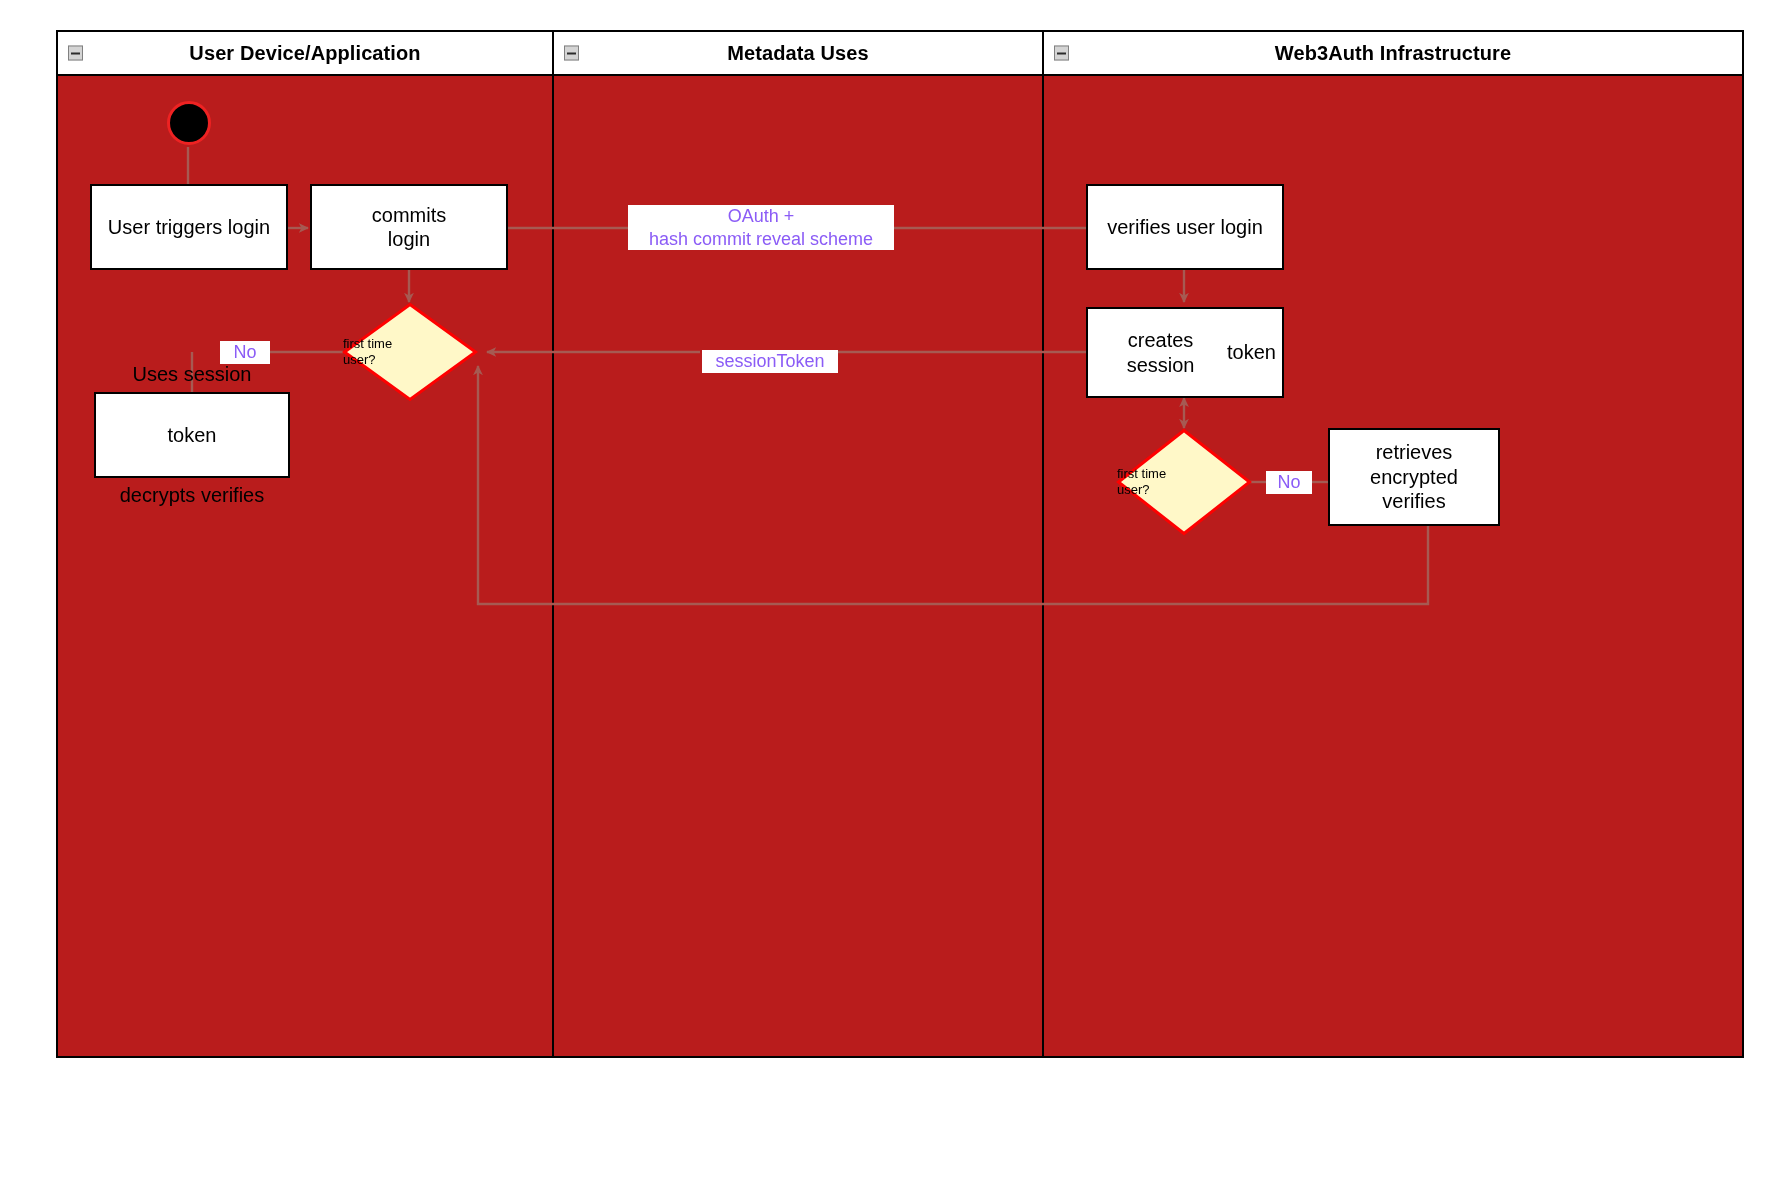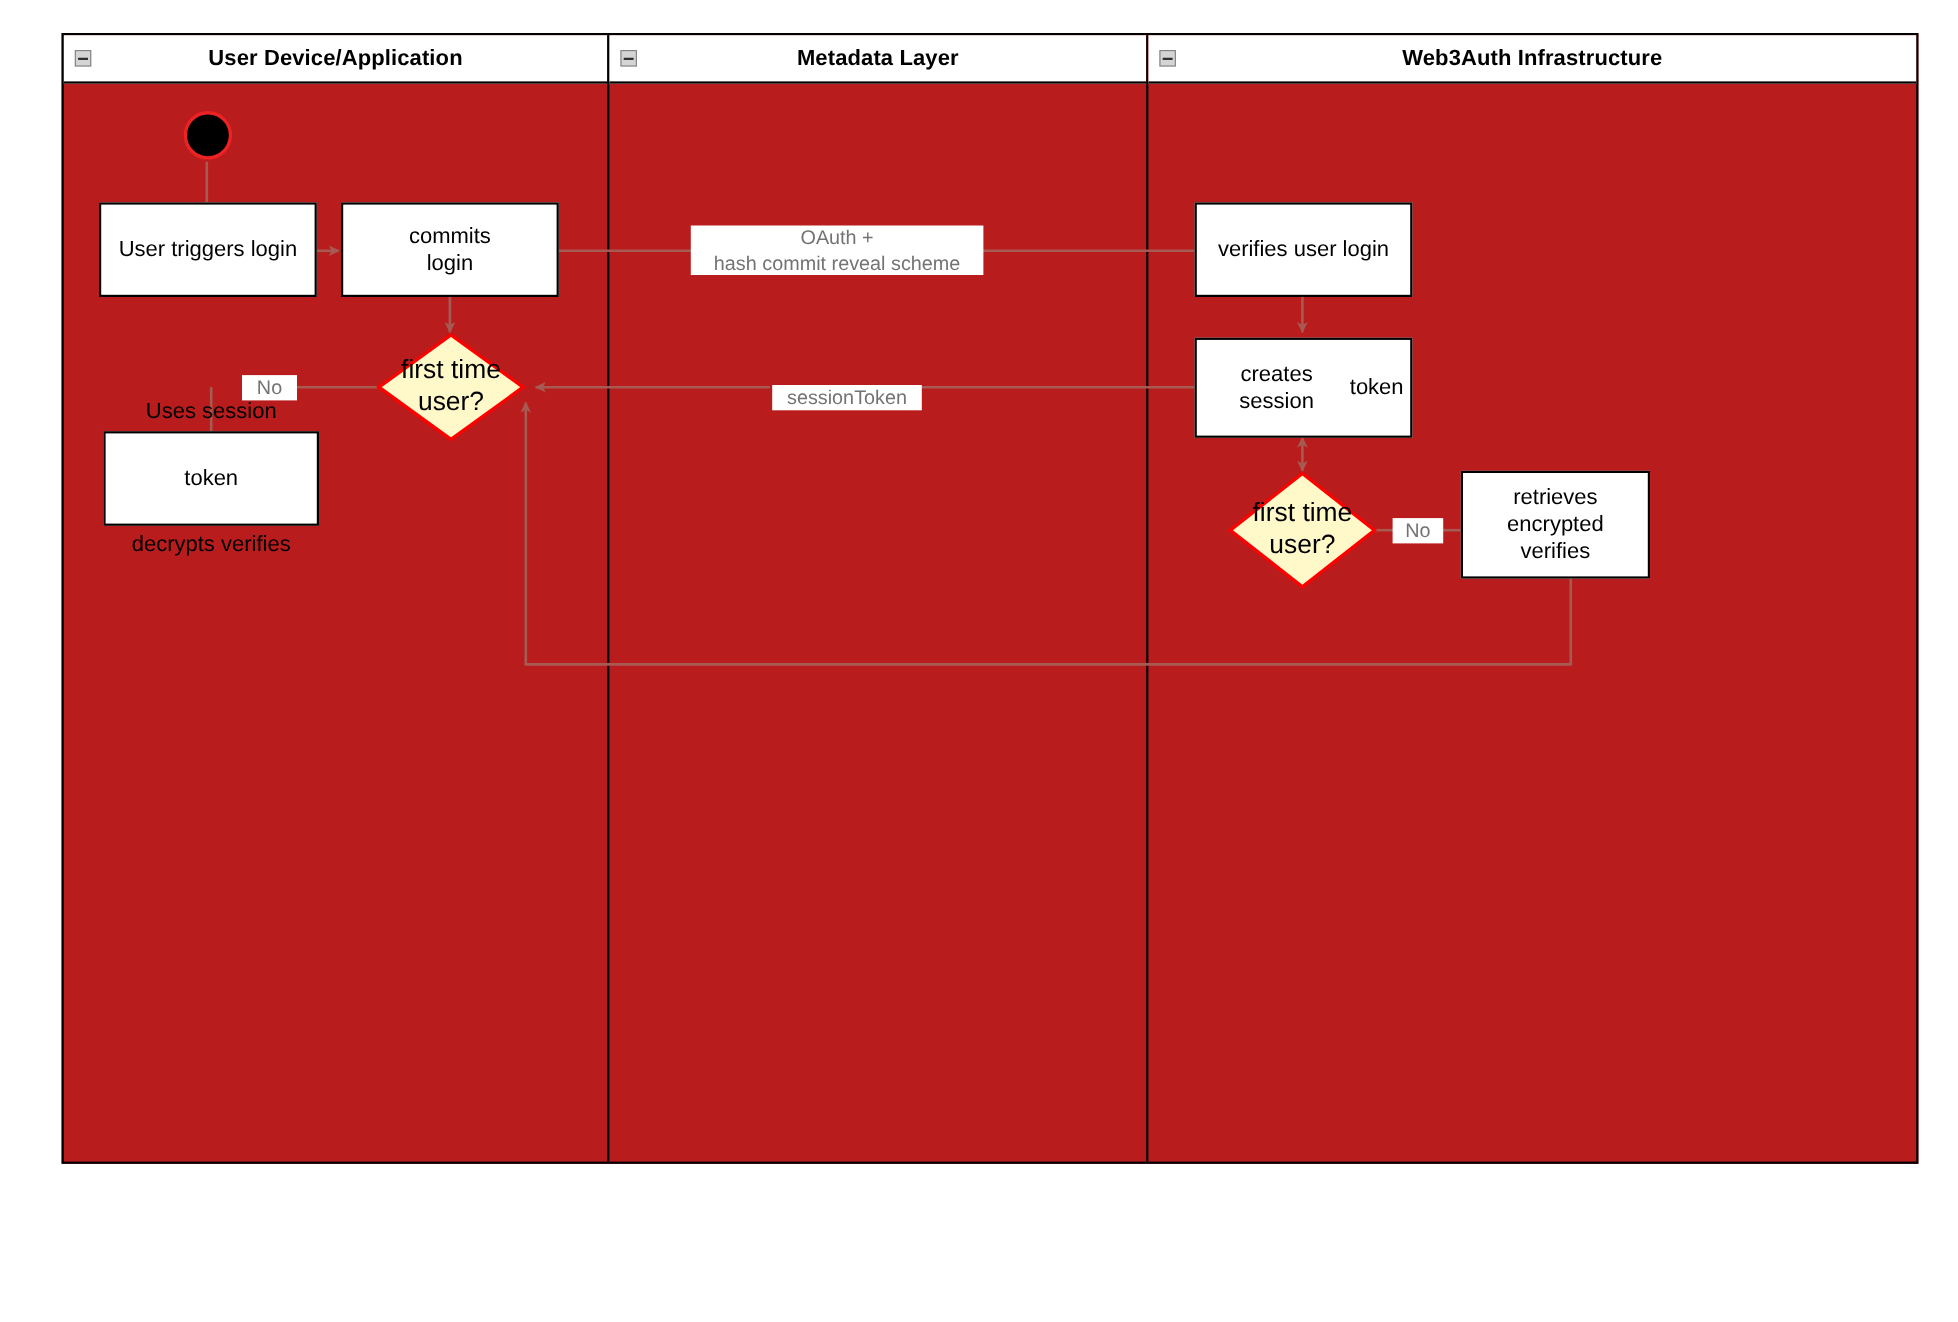--- a/index.html
+++ b/index.html
@@ -109,43 +109,43 @@
   .diamond-wrap { z-index: 6; }
   .diamond-wrap svg { display: block; overflow: visible; }
   .diamond-label {
     position: absolute;
     left: 0;
     top: 0;
     width: 100%;
     height: 100%;
     display: flex;
     flex-direction: column;
-    align-items: center;
-    justify-content: center;
-    font-size: 24px;
+    align-items: flex-start;
+    justify-content: center;
+    font-size: 13px;
     color: #000000;
     line-height: 1.2;
     text-align: center;
     pointer-events: none;
   }
 
   
   .edges {
     position: absolute;
     left: 0;
     top: 0;
     width: 1780px;
     height: 1202px;
     z-index: 2;
     pointer-events: none;
   }
   .edge-label {
     position: absolute;
     font-size: 18px;
-    color: #737373;
+    color: #8b5cf6;
     background: #ffffff;
     padding: 0 4px;
     line-height: 1.25;
     text-align: center;
     white-space: pre;
     z-index: 4;
   }
   .edge-label.two-line { white-space: normal; }
 </style>
 </head>
@@ -207,21 +207,21 @@
     <div class="lane" style="left:0px; width:494px;">
       <div class="lane-header">
         <span class="collapse-icon"></span>
         <span class="lane-title">User Device/Application</span>
       </div>
     </div>
 
     <div class="lane divider" style="left:494px; width:490px;">
       <div class="lane-header">
         <span class="collapse-icon"></span>
-        <span class="lane-title">Metadata Layer</span>
+        <span class="lane-title">Metadata Uses</span>
       </div>
     </div>
 
     <div class="lane divider" style="left:984px; width:700px;">
       <div class="lane-header">
         <span class="collapse-icon"></span>
         <span class="lane-title">Web3Auth Infrastructure</span>
       </div>
     </div>
 

